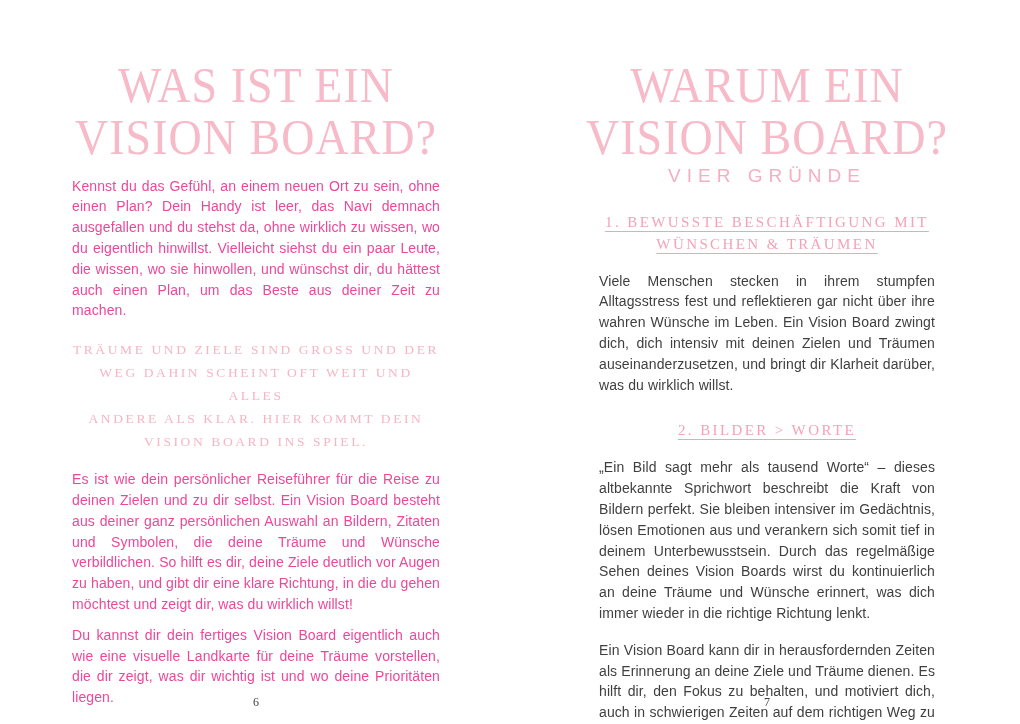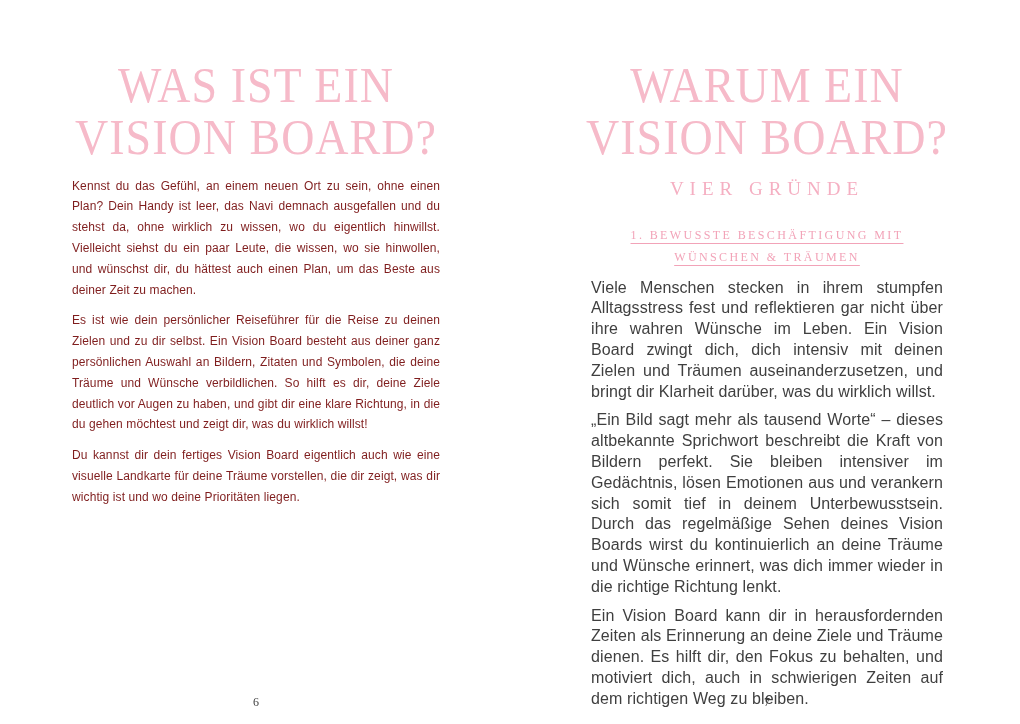--- a/index.html
+++ b/index.html
@@ -37,65 +37,65 @@
     font-family: "Liberation Serif", "DejaVu Serif", serif;
     font-weight: 400;
     font-size: 46px;
     line-height: 1.04;
     letter-spacing: 1px;
     color: #f6bac9;
     transform: scaleY(1.08);
     transform-origin: top center;
   }
   .subtitle {
-    margin-top: 22px;
+    margin-top: 9px;
     text-align: center;
-    font-family: Liberation Serif, serif;
+    font-family: Liberation Sans, sans-serif;
     font-size: 19px;
     letter-spacing: 6px;
     color: #f5afc2;
   }
   .body-text p {
     margin: 0 0 10px 0;
-    font-size: 12px;
+    font-size: 14px;
     line-height: 20.8px;
     text-align: justify;
-    color: #7f1d1d;
+    color: #ec4899;
     letter-spacing: 0.1px;
   }
   .page-left .body-text { margin-top: 20px; }
 
   .pull-quote {
     margin: 17px 0 16px 0;
     text-align: center;
     font-family: "Liberation Serif", "DejaVu Serif", serif;
     font-size: 13.5px;
     line-height: 23px;
     letter-spacing: 2.6px;
     color: #f6b5c5;
   }
   .section { margin-top: 0; }
   .section-heading {
     margin: 24px auto 10px auto;
     max-width: 330px;
     text-align: center;
     font-family: "Liberation Serif", "DejaVu Serif", serif;
-    font-size: 12px;
+    font-size: 15px;
     line-height: 22px;
     letter-spacing: 2.4px;
     color: #f2a3b8;
   }
   .section-heading span {
     text-decoration: underline;
     text-decoration-thickness: 1px;
     text-underline-offset: 4px;
   }
   .section-body {
-    margin: 8px;
-    font-size: 16px;
+    margin: 16px;
+    font-size: 14px;
     line-height: 20.8px;
     text-align: justify;
     color: #3f3f3f;
     letter-spacing: 0.1px;
   }
   .page-number {
     position: absolute;
     bottom: 24px;
     width: 368px;
     text-align: center;
@@ -116,20 +116,26 @@
 
       <div class="big-title">
         <div>WAS IST EIN</div>
         <div>VISION BOARD?</div>
       </div>
 
       <div class="body-text">
         <p>Kennst du das Gefühl, an einem neuen Ort zu sein, ohne einen Plan? Dein Handy ist leer, das Navi demnach ausgefallen und du stehst da, ohne wirklich zu wissen, wo du eigentlich hinwillst. Vielleicht siehst du ein paar Leute, die wissen, wo sie hinwollen, und wünschst dir, du hättest auch einen Plan, um das Beste aus deiner Zeit zu machen.</p>
       </div>
 
+      <div class="pull-quote">
+        <div>TRÄUME UND ZIELE SIND GROSS UND DER</div>
+        <div>WEG DAHIN SCHEINT OFT WEIT UND ALLES</div>
+        <div>ANDERE ALS KLAR. HIER KOMMT DEIN</div>
+        <div>VISION BOARD INS SPIEL.</div>
+      </div>
 
       <div class="body-text" style="margin-top:0">
         <p>Es ist wie dein persönlicher Reiseführer für die Reise zu deinen Zielen und zu dir selbst. Ein Vision Board besteht aus deiner ganz persönlichen Auswahl an Bildern, Zitaten und Symbolen, die deine Träume und Wünsche verbildlichen. So hilft es dir, deine Ziele deutlich vor Augen zu haben, und gibt dir eine klare Richtung, in die du gehen möchtest und zeigt dir, was du wirklich willst!</p>
         <p>Du kannst dir dein fertiges Vision Board eigentlich auch wie eine visuelle Landkarte für deine Träume vorstellen, die dir zeigt, was dir wichtig ist und wo deine Prioritäten liegen.</p>
 
       </div>
 
     </div>
     <div class="page-number">6</div>
   </div>
@@ -143,20 +149,21 @@
       </div>
 
       <div class="subtitle">VIER GRÜNDE</div>
 
       <div class="section">
         <div class="section-heading"><span>1. BEWUSSTE BESCHÄFTIGUNG MIT WÜNSCHEN &amp; TRÄUMEN</span></div>
         <p class="section-body">Viele Menschen stecken in ihrem stumpfen Alltagsstress fest und reflektieren gar nicht über ihre wahren Wünsche im Leben. Ein Vision Board zwingt dich, dich intensiv mit deinen Zielen und Träumen auseinanderzusetzen, und bringt dir Klarheit darüber, was du wirklich willst.</p>
       </div>
 
       <div class="section">
+        <div class="section-heading"><span>2. BILDER &gt; WORTE</span></div>
         <p class="section-body">„Ein Bild sagt mehr als tausend Worte“ – dieses altbekannte Sprichwort beschreibt die Kraft von Bildern perfekt. Sie bleiben intensiver im Gedächtnis, lösen Emotionen aus und verankern sich somit tief in deinem Unterbewusstsein. Durch das regelmäßige Sehen deines Vision Boards wirst du kontinuierlich an deine Träume und Wünsche erinnert, was dich immer wieder in die richtige Richtung lenkt.</p>
       </div>
 
       <div class="section">
         <p class="section-body">Ein Vision Board kann dir in herausfordernden Zeiten als Erinnerung an deine Ziele und Träume dienen. Es hilft dir, den Fokus zu behalten, und motiviert dich, auch in schwierigen Zeiten auf dem richtigen Weg zu bleiben.</p>
       </div>
 
     </div>
     <div class="page-number">7</div>
   </div>

